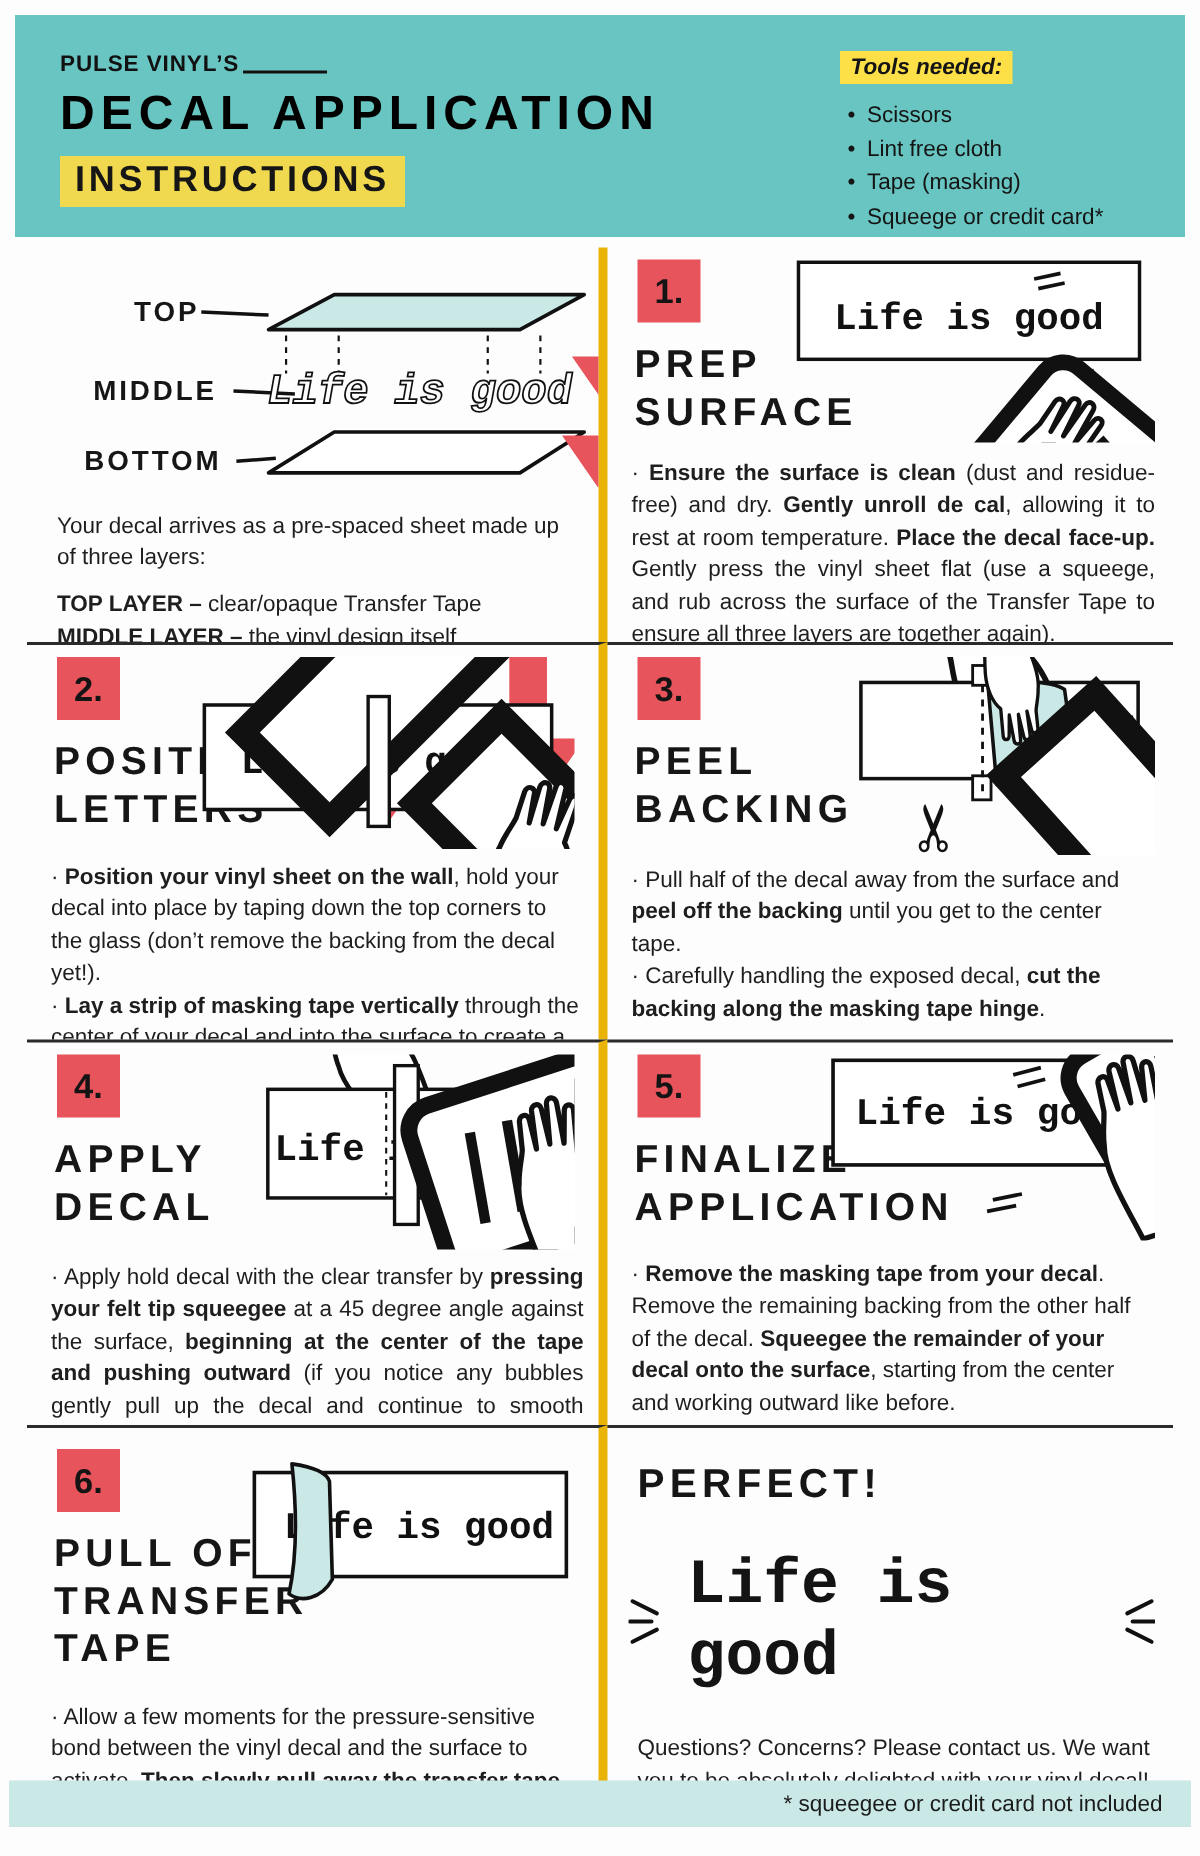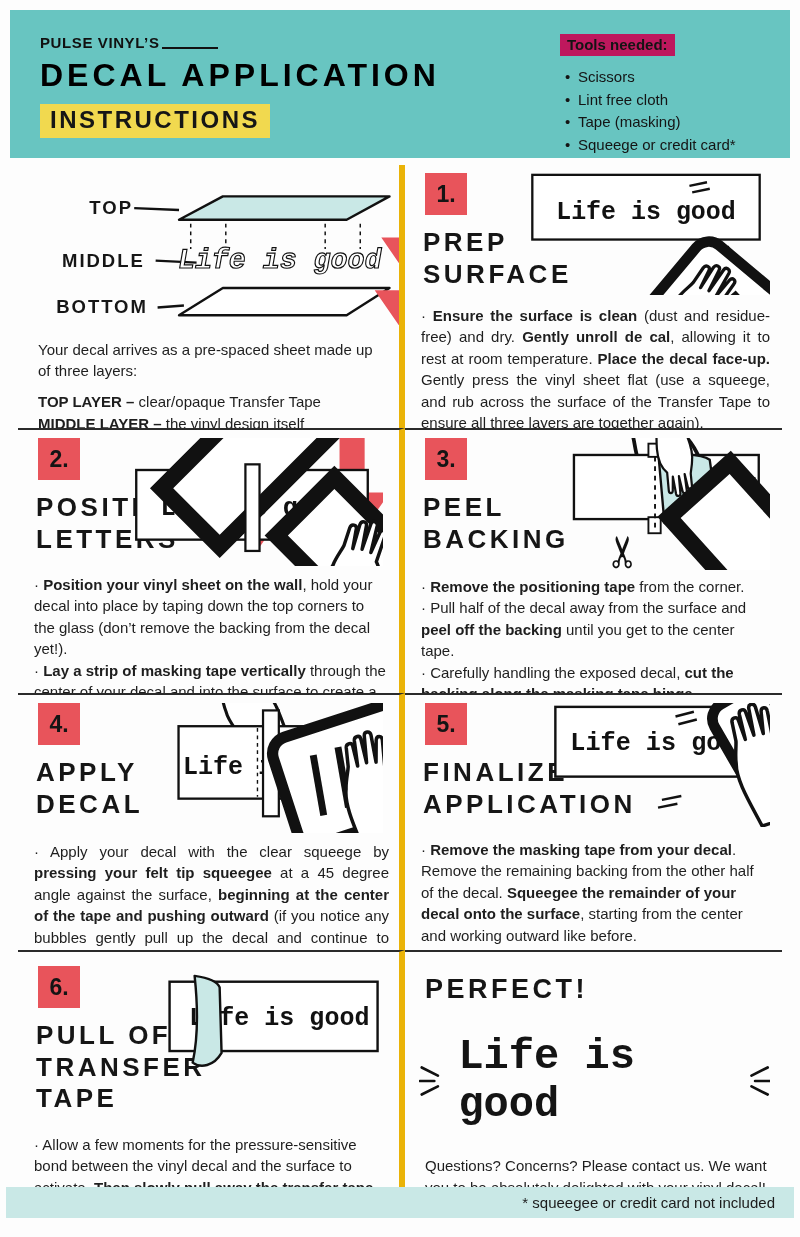--- a/index.html
+++ b/index.html
@@ -15,21 +15,21 @@
     margin:10px 10px 0;height:148px;background:#68c5c1;position:relative;
     padding:24px 0 0 30px;box-sizing:border-box;
   }
   .brand-row{display:flex;align-items:flex-end;gap:2px;}
   .brand{font-size:15px;font-weight:700;letter-spacing:.6px;color:#111;}
   .brand-underline{width:56px;border-bottom:2.5px solid #111;margin-bottom:2px;}
   .page-title{font-size:32px;font-weight:800;letter-spacing:4px;color:#000000;margin-top:8px;line-height:1.05;}
   .subtitle{display:inline-block;margin-top:11px;background:#f1d94f;color:#161616;
     font-size:24px;font-weight:700;letter-spacing:2.5px;padding:2px 10px 4px;}
   .tools{position:absolute;top:24px;right:22px;width:208px;}
-  .tools-label{display:inline-block;background:#be185d;font-size:15px;font-weight:700;padding:2px 7px 3px;color:#141414;}
+  .tools-label{display:inline-block;background:#fde047;font-size:15px;font-weight:700;padding:2px 7px 3px;color:#141414;font-style:italic;}
   .tools ul{margin:10px 0 0;padding-left:18px;list-style:none;}
   .tools li{font-size:15px;line-height:1.5;color:#141414;position:relative;}
   .tools li::before{content:"•";position:absolute;left:-13px;}
 
   
   .grid{
     margin:7px 18px 0;display:grid;
     grid-template-columns:387px 1fr;
     grid-template-rows:263px 265px 257px 250px;
   }
@@ -196,21 +196,20 @@
         <rect x="141" y="6" width="13" height="14" fill="#fff" stroke="#111" stroke-width="2"></rect>
         <rect x="141" y="84" width="13" height="17" fill="#fff" stroke="#111" stroke-width="2"></rect>
         <line x1="148" y1="20" x2="148" y2="98" stroke="#111" stroke-width="2" stroke-dasharray="5 5"></line>
         <path d="M152 22 C166 15 198 17 206 23 L215 88 C198 101 170 99 158 90 Z" fill="#c9e8e6" stroke="#111" stroke-width="2.5" stroke-linejoin="round"></path>
         <use href="#sym-tape" transform="translate(240 0) rotate(48)"></use>
         <use href="#sym-hand" transform="translate(253 46) rotate(168) scale(0.6)"></use>
         <text transform="translate(130 140) rotate(-90)" font-size="46" fill="#111" style="font-family:'DejaVu Sans',sans-serif">✂</text>
       </svg>
     </div>
     <div class="step-body">
-        <div class="bullet"><span>· </span><span class="b">Remove the positioning tape</span><span> from the corner.</span></div>
         <div class="bullet"><span>· Pull half of the decal away from the surface and </span><span class="b">peel off the backing</span><span> until you get to the center tape.</span></div>
         <div class="bullet"><span>· Carefully handling the exposed decal, </span><span class="b">cut the backing along the masking tape hinge</span><span>.</span></div>
       </div>
   </div>
 
   <div class="cell left rtop">
     <div class="step-head" style="min-height:128px">
       <div class="badge">4.</div>
       <h2 class="step-title">APPLY
 DECAL</h2>
@@ -219,21 +218,21 @@
         <rect x="55" y="25" width="205" height="78" fill="#fff" stroke="#111" stroke-width="2.5"></rect>
         <text x="157" y="76" font-size="27" text-anchor="middle" fill="#111">Life is good</text>
         <line x1="140" y1="27" x2="140" y2="101" stroke="#111" stroke-width="1.5" stroke-dasharray="4 4"></line>
         <rect x="146" y="8" width="17" height="114" fill="#fff" stroke="#111" stroke-width="2.4"></rect>
         <use href="#sym-tape" transform="translate(238 28) rotate(-42)"></use>
         <use href="#sym-squeegee" transform="translate(98 50) rotate(-18)"></use>
         <use href="#sym-hand" transform="translate(130 56) rotate(-12) scale(0.95)"></use>
       </svg>
     </div>
     <div class="step-body justify">
-        <div class="bullet"><span>· Apply your decal with the clear squeege by </span><span class="b">pressing your felt tip squeegee</span><span> at a 45 degree angle against the surface, </span><span class="b">beginning at the center of the tape and pushing outward</span><span> (if you notice any bubbles gently pull up the decal and continue to smooth outwards).</span></div>
+        <div class="bullet"><span>· Apply hold decal with the clear transfer by </span><span class="b">pressing your felt tip squeegee</span><span> at a 45 degree angle against the surface, </span><span class="b">beginning at the center of the tape and pushing outward</span><span> (if you notice any bubbles gently pull up the decal and continue to smooth outwards).</span></div>
       </div>
   </div>
 
   <div class="cell rtop">
     <div class="step-head" style="min-height:126px">
       <div class="badge">5.</div>
       <h2 class="step-title">FINALIZE
 APPLICATION</h2>
       <svg class="illo" width="252" height="124" viewBox="0 0 255 128">
         <rect x="36" y="4" width="218" height="72" fill="#fff" stroke="#111" stroke-width="2.5"></rect>

